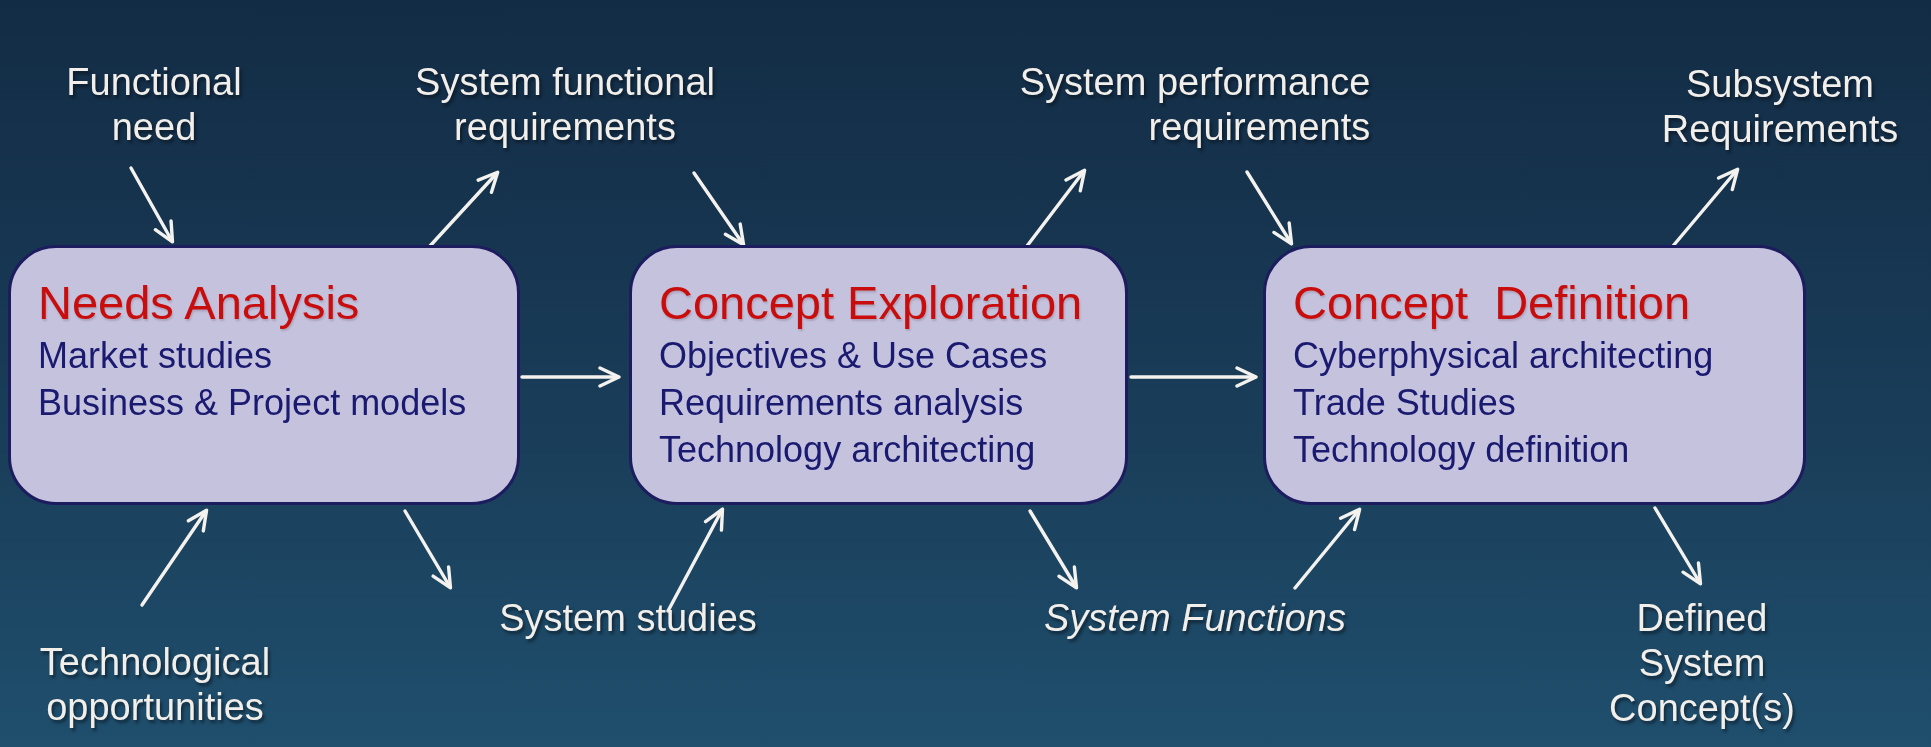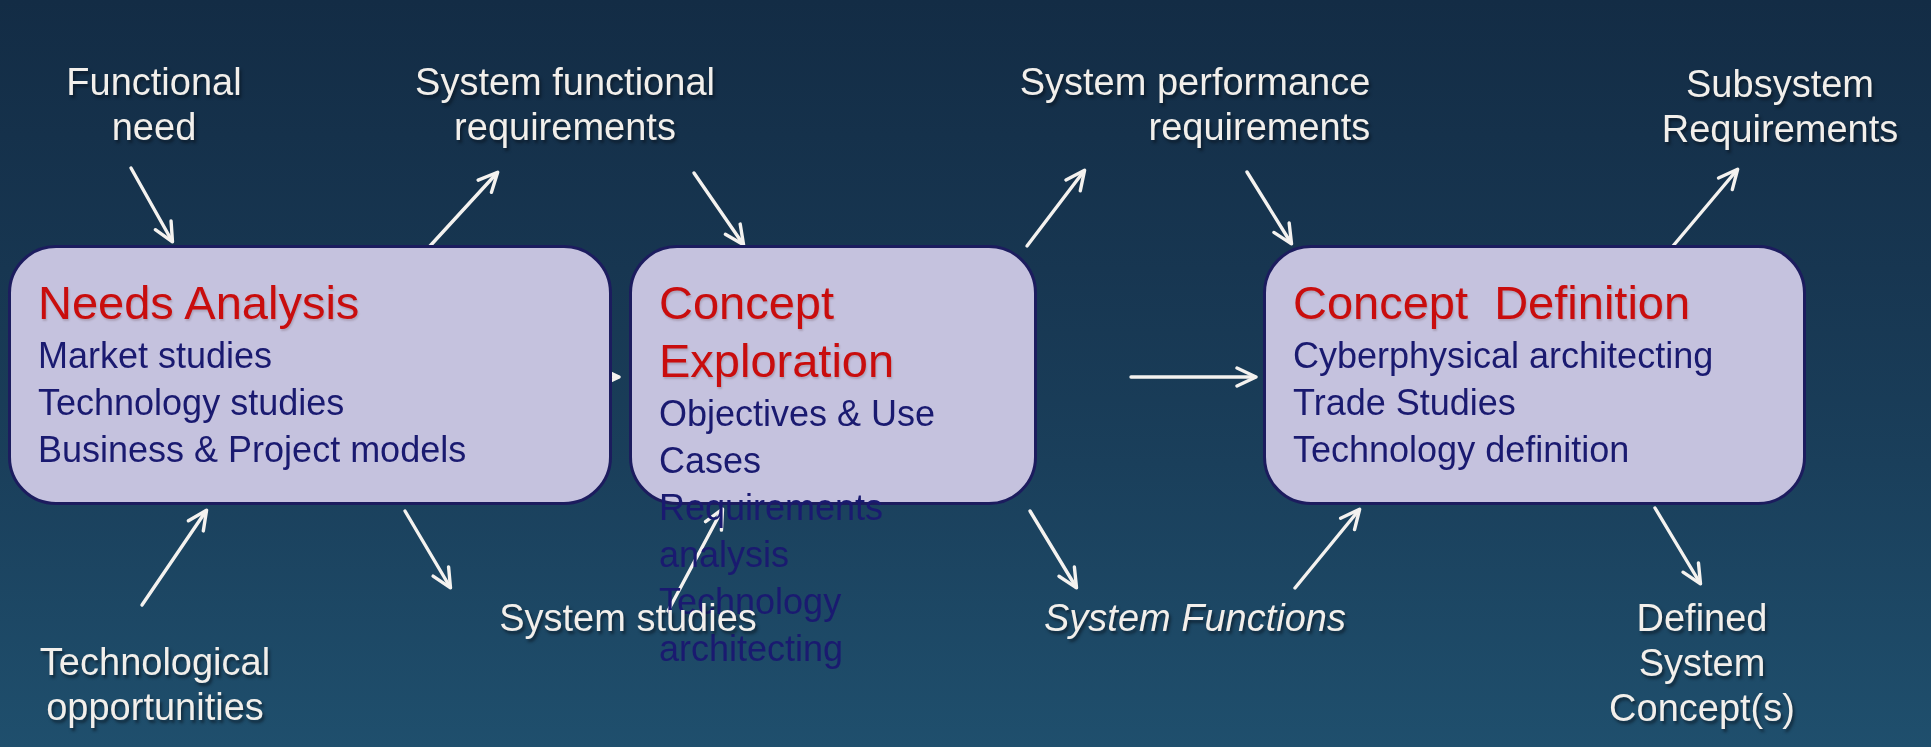--- a/index.html
+++ b/index.html
@@ -49,22 +49,22 @@
     line-height:58px;
     color:var(--title_red);
     white-space:pre-wrap;
     text-shadow:1px 2px 2px rgba(60,20,20,0.18);
   }
   .box-line{
     font-size:36px;
     line-height:47px;
     color:var(--body_navy);
   }
-  .box1{left:8px;width:604px;}
-  .box2{left:629px;width:408px;}
+  .box1{left:8px;width:512px;}
+  .box2{left:629px;width:499px;}
   .box3{left:1263px;width:543px;}
   .lt1{left:154px;top:60px;}
   .lt2{left:565px;top:60px;}
   .lt3{left:1195px;top:60px;text-align:right;}
   .lt4{left:1732px;top:62px;margin-left:48px;}
   .lb1{left:155px;top:640px;}
   .lb2{left:592px;top:596px;margin-left:36px;}
   .lb3{left:1195px;top:596px;font-style:italic;}
   .lb4{left:1702px;top:596px;}
   .arrows{
@@ -137,21 +137,20 @@
   <div class="lbl lt2">System functional
 requirements</div>
   <div class="lbl lt3">System performance
 requirements</div>
   <div class="lbl lt4">Subsystem
 Requirements</div>
 
   <div class="box box1">
     <div class="box-title">Needs Analysis</div>
     <div class="box-line">Market studies</div>
-    <div class="box-line">Technology studies</div>
     <div class="box-line">Business &amp; Project models</div>
   </div>
 
   <div class="box box2">
     <div class="box-title">Concept Exploration</div>
     <div class="box-line">Objectives &amp; Use Cases</div>
     <div class="box-line">Requirements analysis</div>
     <div class="box-line">Technology architecting</div>
   </div>
 

